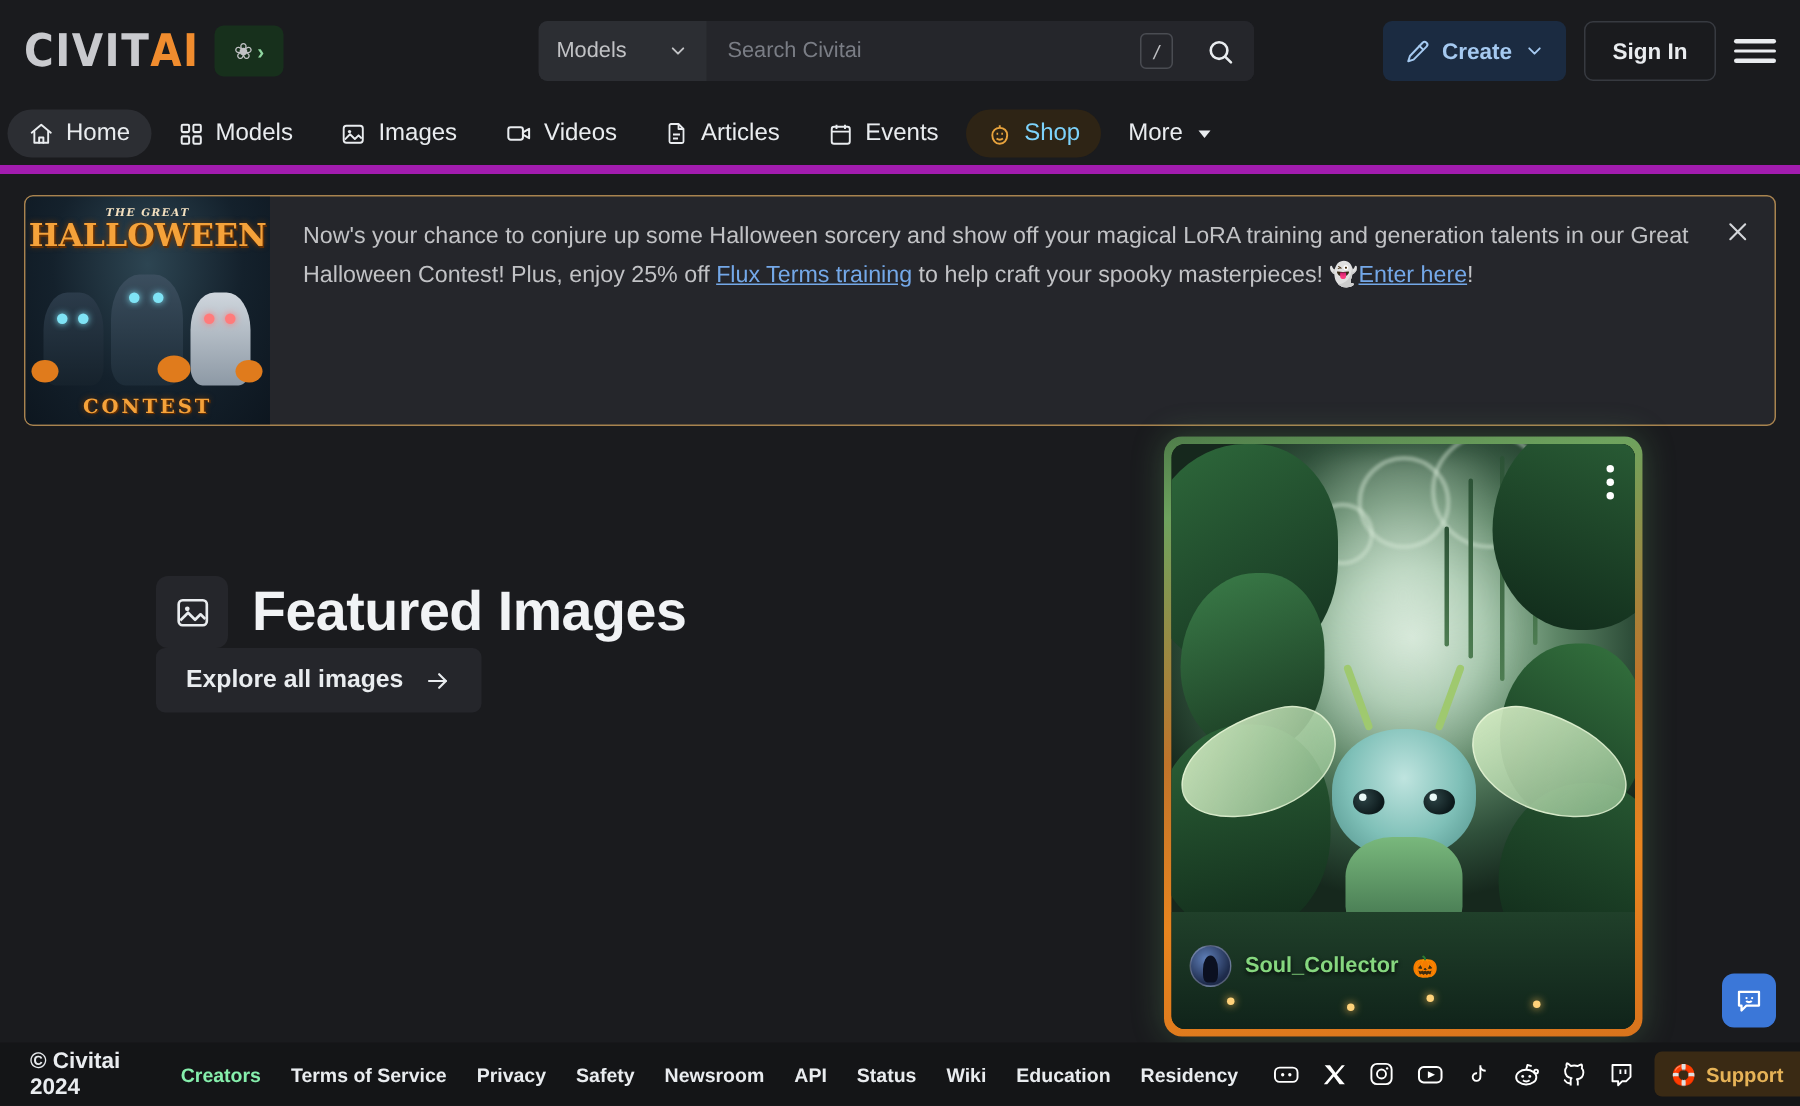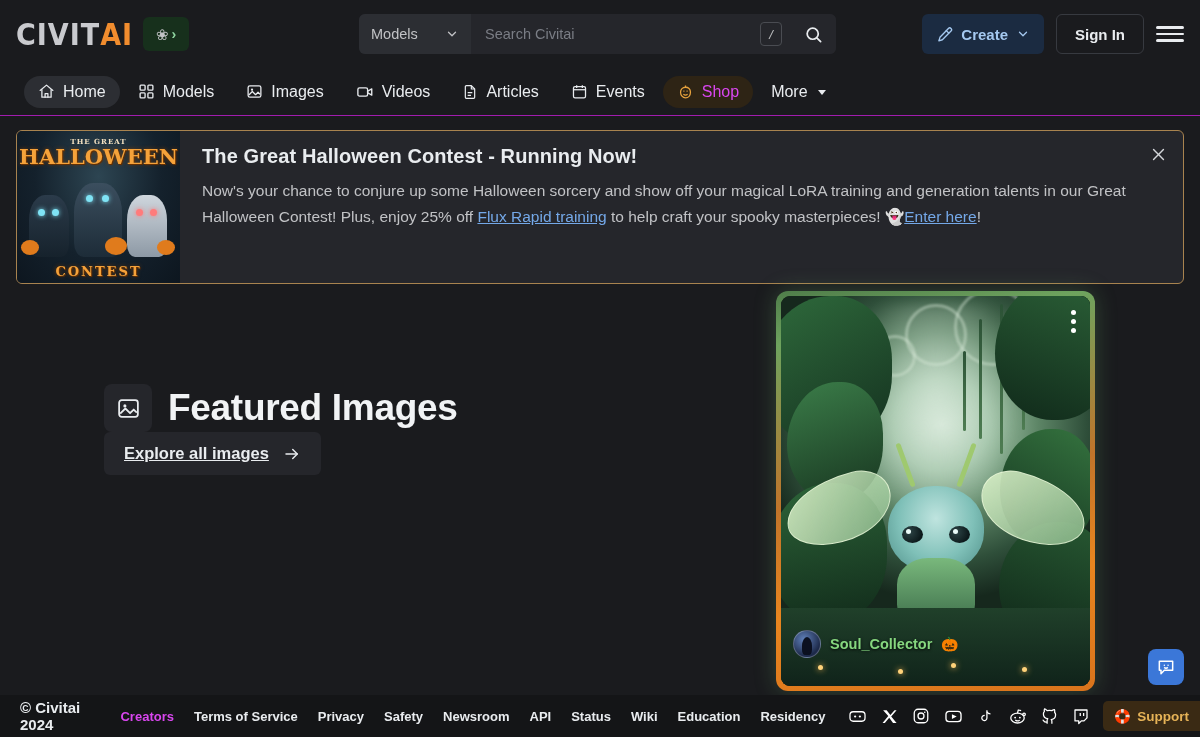--- a/index.html
+++ b/index.html
@@ -117,37 +117,37 @@
     width: 28px; height: 28px;
     display: flex; flex-direction: column; justify-content: center; gap: 4px;
     cursor: pointer;
   }
   .burger span { display:block; height: 2.5px; background: #e9ecef; border-radius: 2px; }
 
   
   .nav {
     height: 48px;
     background: #1a1b1e;
-    border-bottom: 1px solid #a21caf;
+    border-bottom: 6px solid #a21caf;
     display: flex; align-items: center;
-    padding: 0 24px;
+    padding: 0 5px;
     gap: 4px;
   }
   .nav-item {
     display: flex; align-items: center; gap: 8px;
     padding: 7px 14px;
     border-radius: 18px;
     font-size: 16px;
     color: #e9ecef;
     cursor: pointer;
     white-space: nowrap;
   }
   .nav-item.active { background: #2c2e33; }
   .nav-item.shop { background: #2e2415; color: #e8a33d; }
-  .nav-item.shop .nav-label { color: #d946ef; }
+  .nav-item.shop .nav-label { color: #7dd3fc; }
   .nav-item .nav-icon { display:flex; align-items:center; }
 
   
   .banner {
     margin: 14px 16px 0 16px;
     background: #25262b;
     border: 1px solid #a8834f;
     border-radius: 6px;
     display: flex;
     height: 154px;
@@ -161,21 +161,21 @@
     background:
       radial-gradient(ellipse at 50% 30%, #2d4552 0%, #14212c 55%, #0d161f 100%);
     overflow: hidden;
   }
   .bi-title {
     position: absolute; top: 6px; left: 0; right: 0;
     text-align: center;
     font-family: "DejaVu Serif", serif;
     font-weight: 700;
   }
-  .bi-t1 { font-size: 7px; color: #f3e0c0; letter-spacing: 1px; }
+  .bi-t1 { font-size: 7px; color: #f3e0c0; letter-spacing: 1px; font-style: italic; }
   .bi-t2 { font-size: 21px; color: #f5a23a; letter-spacing: 0px;
            text-shadow: 0 0 4px #7a3c05, 1px 1px 0 #5c2c04; line-height: 1.05;}
   .bi-bottom {
     position: absolute; bottom: 4px; left: 0; right: 0;
     text-align: center;
     font-family: "DejaVu Serif", serif;
     font-size: 13px; font-weight: 700; color: #f5a23a; letter-spacing: 2px;
     text-shadow: 0 0 4px #7a3c05, 1px 1px 0 #5c2c04;
     margin-top: 16px;
   }
@@ -249,21 +249,20 @@
     max-width: 530px;
     margin-bottom: 26px;
   }
   .explore-btn {
     display: inline-flex; align-items: center; gap: 14px;
     background: #25262b;
     border-radius: 6px;
     padding: 12px 20px;
     font-size: 16.5px; font-weight: 600; color: #e9ecef;
     cursor: pointer;
-    text-decoration: underline;
   }
 
   
   .card-wrap {
     position: absolute;
     left: 776px; top: 7px;
     width: 319px; height: 400px;
     border-radius: 12px;
     padding: 5px;
     background: linear-gradient(170deg, #4f7d4a 0%, #6ea35e 12%, #c0742a 48%, #e8851f 72%, #d9741c 100%);
@@ -386,21 +385,21 @@
     overflow: hidden;
   }
   .copyright {
     font-size: 15px; font-weight: 700; color: #e9ecef;
     margin-right: 22px;
   }
   .flink {
     font-size: 13px; font-weight: 600; color: #e9ecef;
     padding: 0 10px; cursor: pointer; white-space: nowrap;
   }
-  .flink.accent { color: #d946ef; }
+  .flink.accent { color: #86efac; }
   .socials { display: flex; align-items: center; gap: 4px; margin-left: 8px; }
   .sicon {
     width: 28px; height: 28px;
     display: flex; align-items: center; justify-content: center;
     cursor: pointer;
   }
   .support-btn {
     margin-left: 8px;
     background: #3a2a14;
     color: #e6b357;
@@ -577,22 +576,21 @@
           <span class="bi-eye" style="left:23px;top:14px;background:#ff7b7b;box-shadow:0 0 5px #ff7b7b"></span>
         </div>
       <span class="bi-pump" style="left:4px;"></span>
       <span class="bi-pump" style="left:88px; width:22px; height:18px;"></span>
       <span class="bi-pump" style="left:140px;"></span>
     </div>
     <div class="bi-bottom">CONTEST</div>
   </div>
 
   <div class="banner-body">
-    <div class="banner-title">The Great Halloween Contest - Running Now!</div>
-    <div class="banner-text"><span>Now's your chance to conjure up some Halloween sorcery and show off your magical LoRA training and generation talents in our Great Halloween Contest! Plus, enjoy 25% off </span><span class="banner-link">Flux Rapid training</span><span> to help craft your spooky masterpieces! 👻</span><span class="banner-link">Enter here</span><span>!</span></div>
+    <div class="banner-text"><span>Now's your chance to conjure up some Halloween sorcery and show off your magical LoRA training and generation talents in our Great Halloween Contest! Plus, enjoy 25% off </span><span class="banner-link">Flux Terms training</span><span> to help craft your spooky masterpieces! 👻</span><span class="banner-link">Enter here</span><span>!</span></div>
   </div>
 
   <div class="banner-close">
     <svg width="17" height="17" viewBox="0 0 24 24" fill="none" stroke="#d4d6da" stroke-width="2" stroke-linecap="round">
         <line x1="5" y1="5" x2="19" y2="19"></line>
         <line x1="19" y1="5" x2="5" y2="19"></line>
       </svg>
   </div>
 </div>
 

